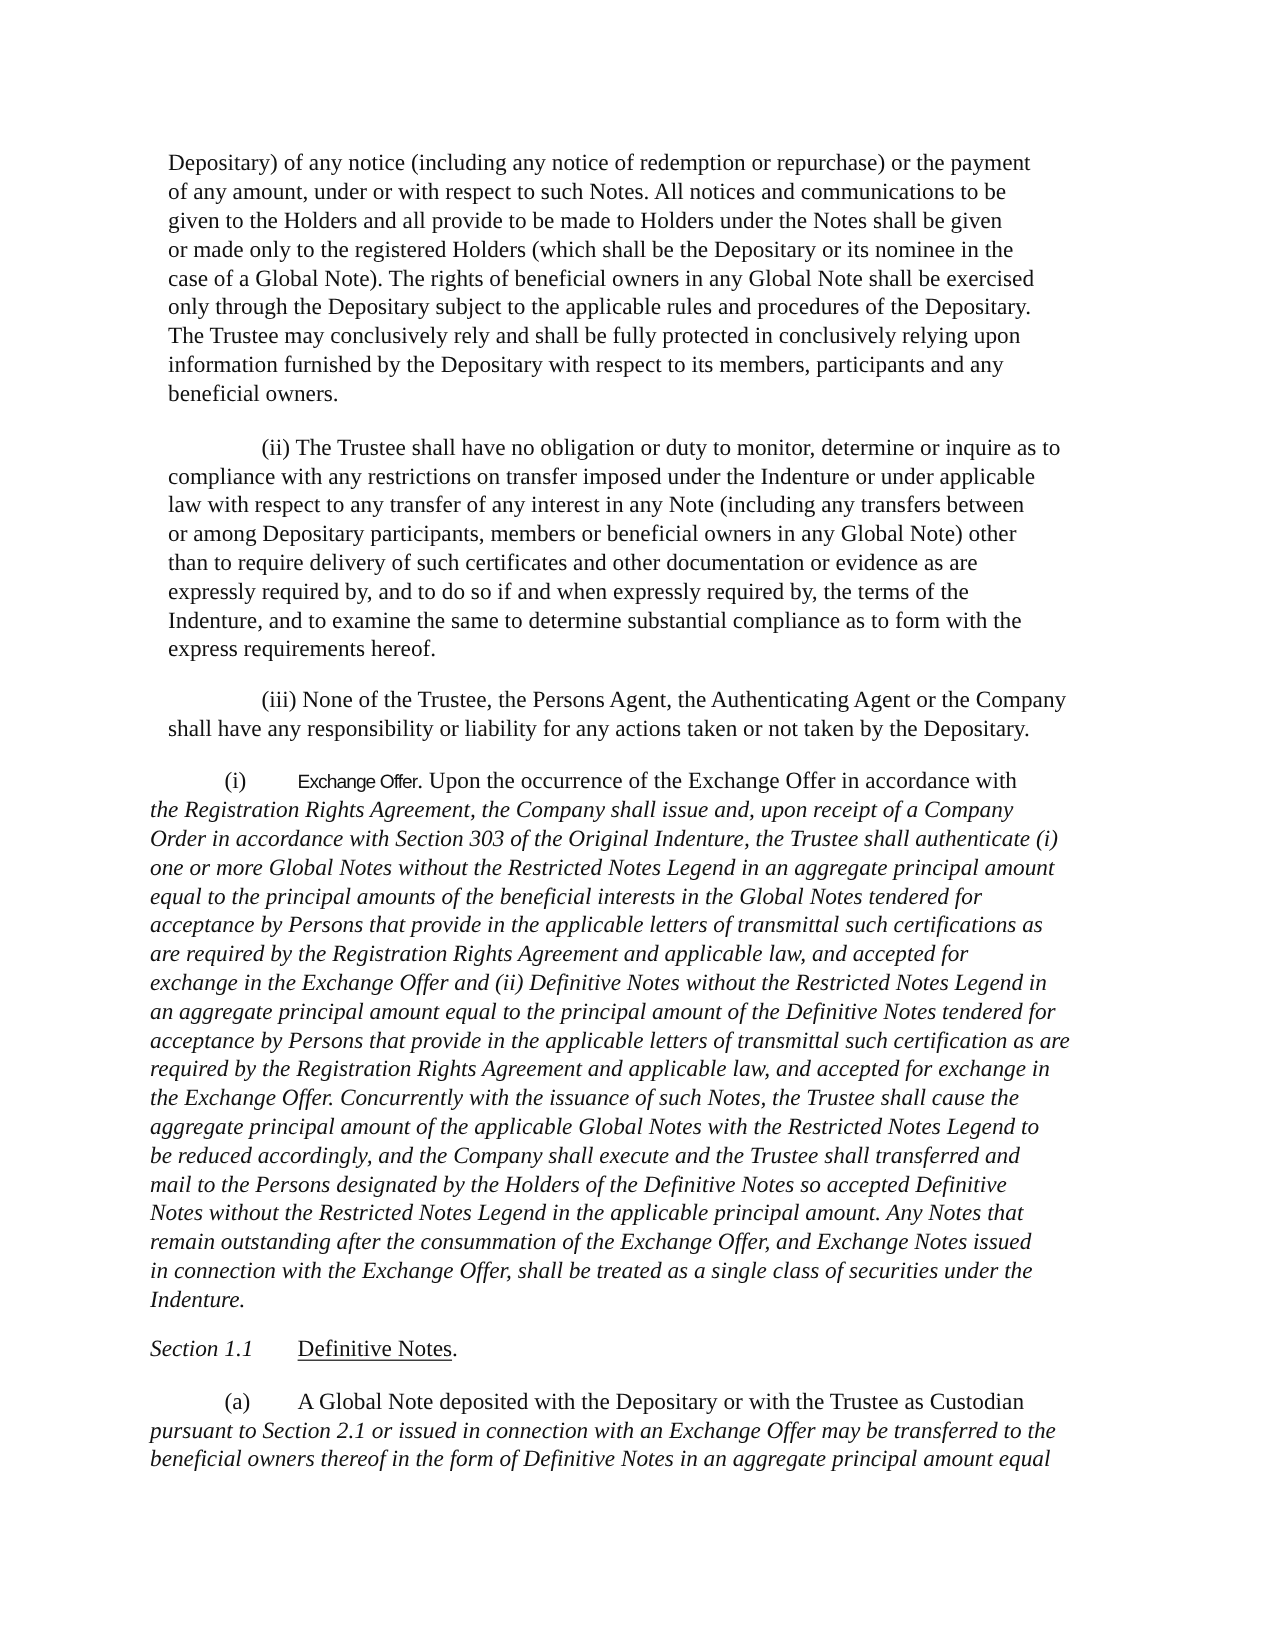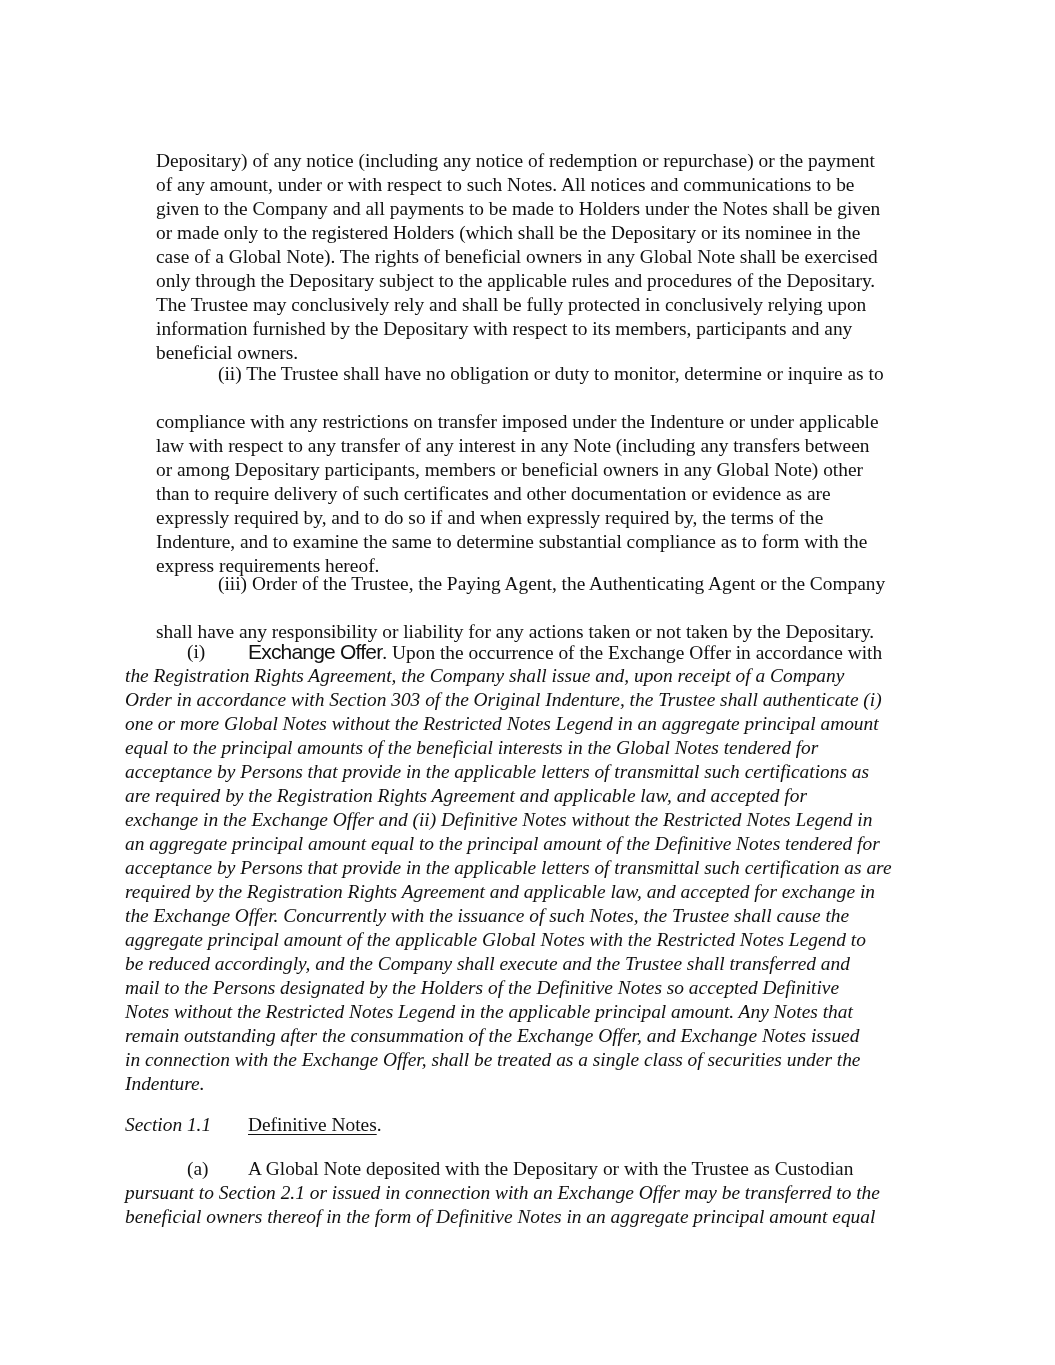--- a/index.html
+++ b/index.html
@@ -4,55 +4,55 @@
   <style>
     html, body { margin: 0; padding: 0; background: #ffffff; }
     body { width: 1055px; height: 1365px; position: relative; overflow: hidden; }
     .page {
       position: absolute; left: 0; top: 0; width: 1055px; height: 1365px;
       background: #ffffff; color: #111111;
       font-family: "Liberation Serif", "DejaVu Serif", serif;
       font-size: 19.4px;
     }
     .line { position: absolute; white-space: nowrap; line-height: 24px; height: 24px; }
-    .block-ind { left: 156px; margin-top: 24px; }
+    .block-ind { left: 140px; }
     .block-main { left: 125px; font-style: italic; }
-    .sans { font-family: "Liberation Sans", "DejaVu Sans", sans-serif; font-size: 21px; letter-spacing: -0.8px; }
+    .sans { font-family: "Liberation Sans", "DejaVu Sans", sans-serif; font-size: 16px; letter-spacing: -0.8px; }
     .u { text-decoration: underline; text-underline-offset: 3px; }
   </style>
 </head>
 <body>
 
 <div class="page">
 
   <div>
     <div class="line block-ind" style="top:125px">Depositary) of any notice (including any notice of redemption or repurchase) or the payment</div>
     <div class="line block-ind" style="top:149px">of any amount, under or with respect to such Notes. All notices and communications to be</div>
-    <div class="line block-ind" style="top:173px">given to the Company and all payments to be made to Holders under the Notes shall be given</div>
+    <div class="line block-ind" style="top:173px">given to the Holders and all provide to be made to Holders under the Notes shall be given</div>
     <div class="line block-ind" style="top:197px">or made only to the registered Holders (which shall be the Depositary or its nominee in the</div>
     <div class="line block-ind" style="top:221px">case of a Global Note). The rights of beneficial owners in any Global Note shall be exercised</div>
     <div class="line block-ind" style="top:245px">only through the Depositary subject to the applicable rules and procedures of the Depositary.</div>
     <div class="line block-ind" style="top:269px">The Trustee may conclusively rely and shall be fully protected in conclusively relying upon</div>
     <div class="line block-ind" style="top:293px">information furnished by the Depositary with respect to its members, participants and any</div>
     <div class="line block-ind" style="top:317px">beneficial owners.</div>
   </div>
 
   <div>
     <div class="line" style="top:362px; left:218px">(ii) The Trustee shall have no obligation or duty to monitor, determine or inquire as to</div>
     <div class="line block-ind" style="top:386px">compliance with any restrictions on transfer imposed under the Indenture or under applicable</div>
     <div class="line block-ind" style="top:410px">law with respect to any transfer of any interest in any Note (including any transfers between</div>
     <div class="line block-ind" style="top:434px">or among Depositary participants, members or beneficial owners in any Global Note) other</div>
     <div class="line block-ind" style="top:458px">than to require delivery of such certificates and other documentation or evidence as are</div>
     <div class="line block-ind" style="top:482px">expressly required by, and to do so if and when expressly required by, the terms of the</div>
     <div class="line block-ind" style="top:506px">Indenture, and to examine the same to determine substantial compliance as to form with the</div>
     <div class="line block-ind" style="top:530px">express requirements hereof.</div>
   </div>
 
   <div>
-    <div class="line" style="top:572px; left:218px">(iii) Order of the Trustee, the Paying Agent, the Authenticating Agent or the Company</div>
+    <div class="line" style="top:572px; left:218px">(iii) None of the Trustee, the Persons Agent, the Authenticating Agent or the Company</div>
     <div class="line block-ind" style="top:596px">shall have any responsibility or liability for any actions taken or not taken by the Depositary.</div>
   </div>
 
   <div>
     <div class="line" style="top:640px; left:187px">(i)</div>
     <div class="line" style="top:640px; left:248px">
       <span class="sans">Exchange Offer</span><span>. Upon the occurrence of the Exchange Offer in accordance with</span>
     </div>
     <div class="line block-main" style="top:664px">the Registration Rights Agreement, the Company shall issue and, upon receipt of a Company</div>
     <div class="line block-main" style="top:688px">Order in accordance with Section 303 of the Original Indenture, the Trustee shall authenticate (i)</div>

